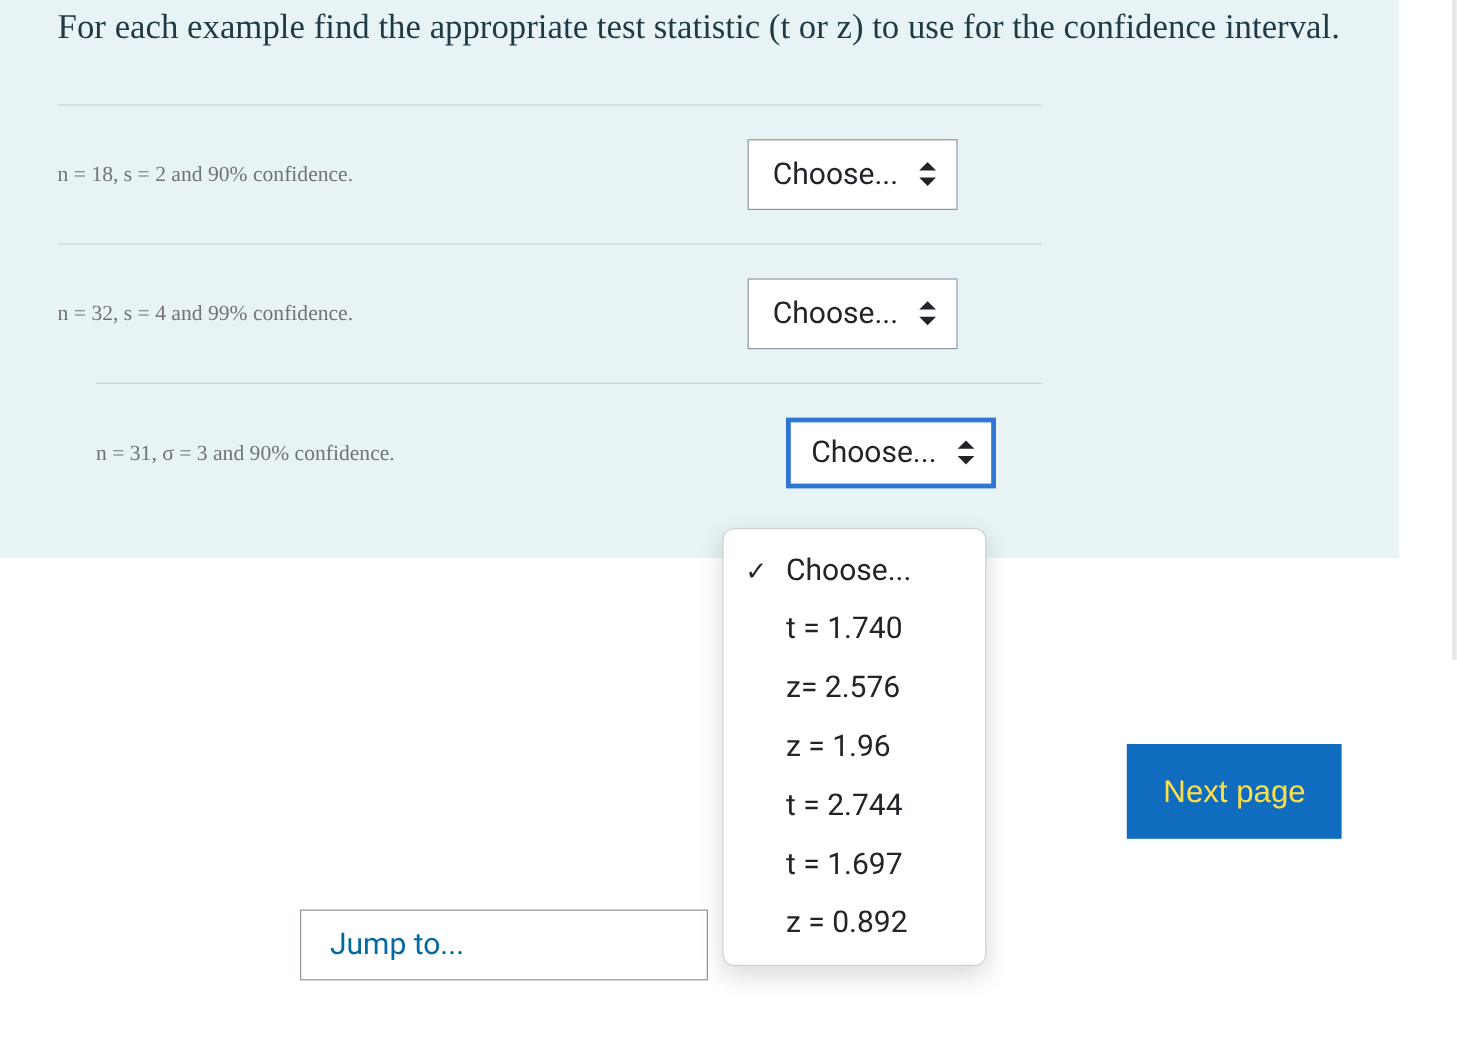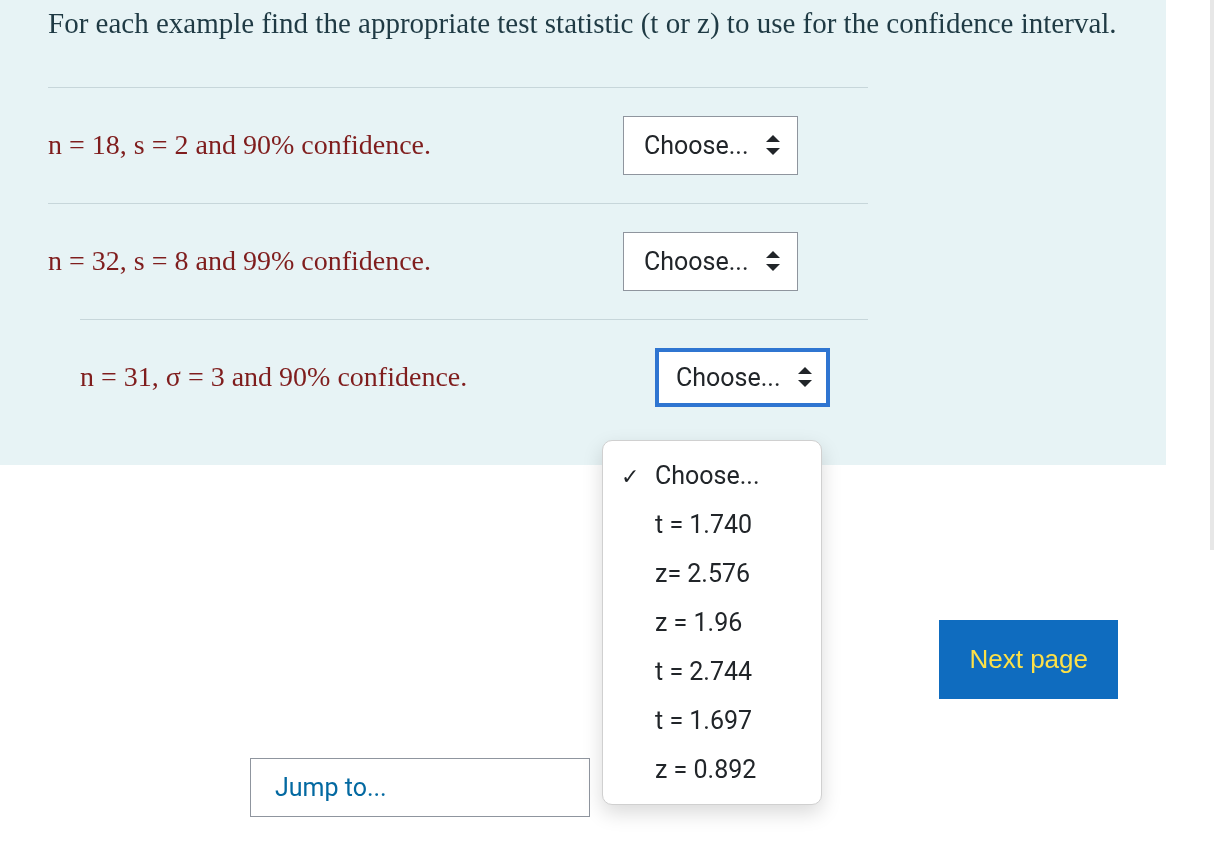--- a/index.html
+++ b/index.html
@@ -31,22 +31,22 @@
   }
   .match-row {
     display: flex;
     align-items: center;
     border-top: 1px solid #c7d6da;
     padding: 28px 0;
   }
   .match-prompt {
     flex: 0 0 575px;
     font-family: Georgia, "Times New Roman", serif;
-    font-size: 28px;
-    color: #7f1d1d;
+    font-size: 18px;
+    color: #737373;
   }
   .select-wrap {
     flex: 0 0 auto;
     position: relative;
   }
   .custom-select {
     border: 1px solid #8f959e;
     background: #fff;
     padding: 14px 48px 14px 20px;
     font-size: 25px;
@@ -168,21 +168,21 @@
       <div class="match-prompt">n = 18, s = 2 and 90% confidence.</div>
       <div class="select-wrap">
         <div class="custom-select">
           <span>Choose...</span>
           <span class="sort-icon"></span>
         </div>
       </div>
     </div>
 
     <div class="match-row">
-      <div class="match-prompt">n = 32, s = 8 and 99% confidence.</div>
+      <div class="match-prompt">n = 32, s = 4 and 99% confidence.</div>
       <div class="select-wrap">
         <div class="custom-select">
           <span>Choose...</span>
           <span class="sort-icon"></span>
         </div>
       </div>
     </div>
 
     <div class="match-row" style="border-bottom:none;margin-left:32px;">
       <div class="match-prompt">n = 31, σ = 3 and 90% confidence.</div>

